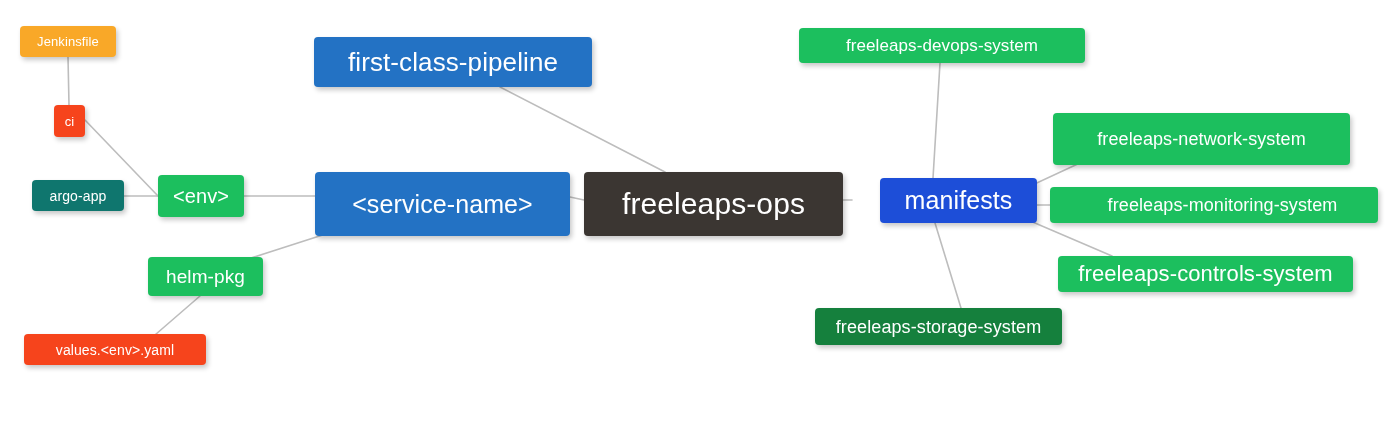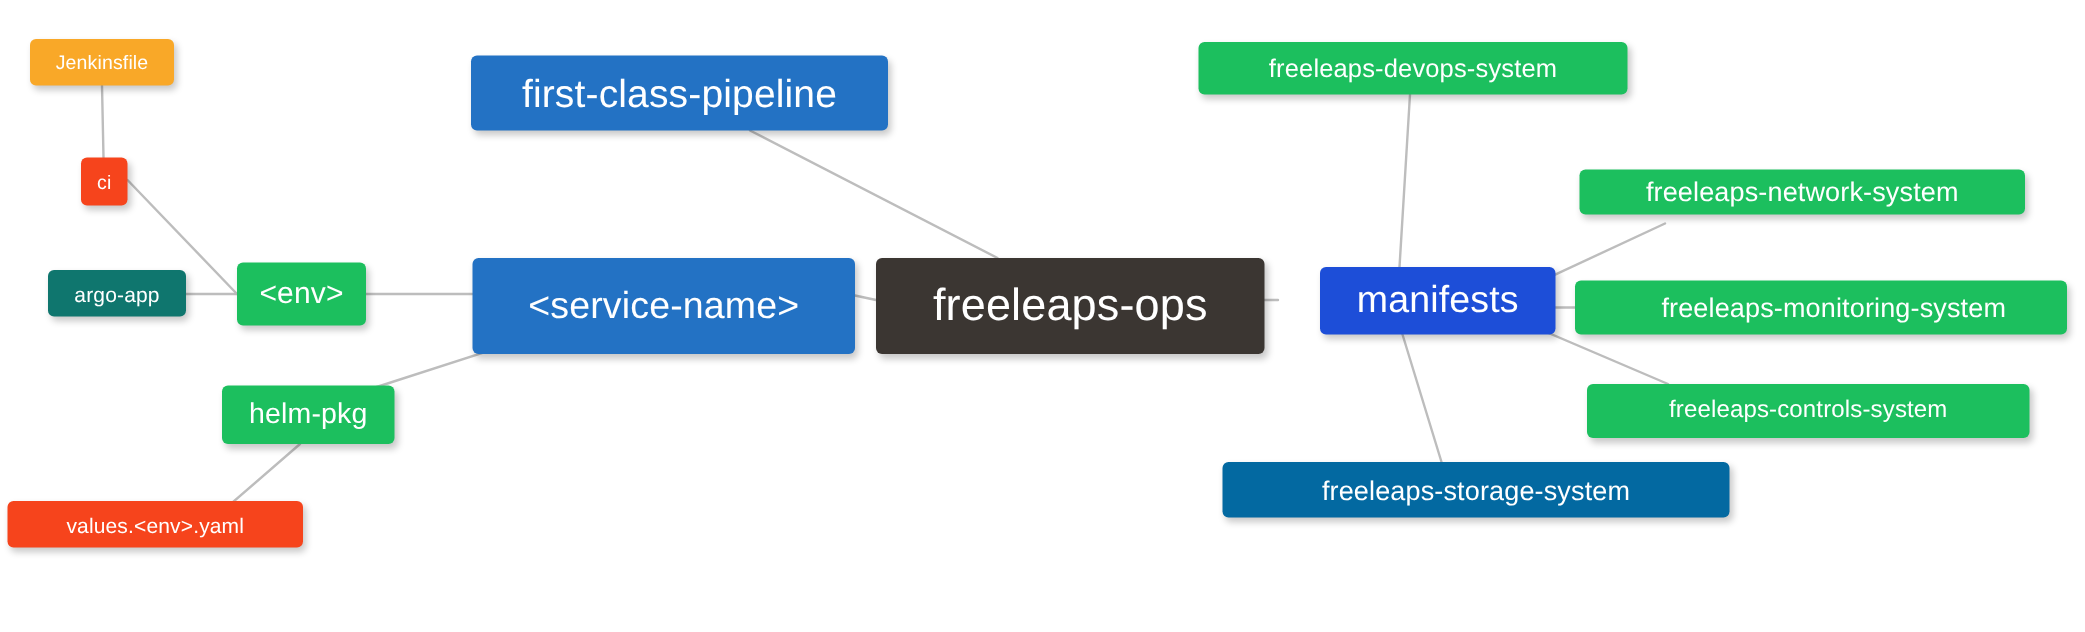--- a/index.html
+++ b/index.html
@@ -57,24 +57,24 @@
       <line x1="1009" y1="205" x2="1050" y2="205" stroke="#bdbdbd" stroke-width="1.6" stroke-linecap="round"></line>
       <line x1="1009" y1="212" x2="1112" y2="256" stroke="#bdbdbd" stroke-width="1.6" stroke-linecap="round"></line>
       <line x1="935" y1="223" x2="961" y2="308" stroke="#bdbdbd" stroke-width="1.6" stroke-linecap="round"></line>
     </svg>
   <div id="node-layer">
       <div class="node" style="left: 20px; top: 26px; width: 96px; height: 31px; background: rgb(249, 168, 40); font-size: 13px;">Jenkinsfile</div>
       <div class="node" style="left: 54px; top: 105px; width: 31px; height: 32px; background: rgb(246, 68, 28); font-size: 13px;">ci</div>
       <div class="node" style="left: 32px; top: 180px; width: 92px; height: 31px; background: #0f766e; font-size: 14px;">argo-app</div>
       <div class="node" style="left: 158px; top: 175px; width: 86px; height: 42px; background: rgb(28, 191, 94); font-size: 20px;">&lt;env&gt;</div>
       <div class="node" style="left: 148px; top: 257px; width: 115px; height: 39px; background: rgb(28, 191, 94); font-size: 19px;">helm-pkg</div>
-      <div class="node" style="left: 5px; top: 334px; width: 197px; height: 31px; background: rgb(246, 68, 28); font-size: 14px;">values.&lt;env&gt;.yaml</div>
+      <div class="node" style="left: 24px; top: 334px; width: 182px; height: 31px; background: rgb(246, 68, 28); font-size: 14px;">values.&lt;env&gt;.yaml</div>
       <div class="node" style="left: 314px; top: 37px; width: 278px; height: 50px; background: rgb(35, 114, 196); font-size: 26px;">first-class-pipeline</div>
       <div class="node" style="left: 315px; top: 172px; width: 255px; height: 64px; background: rgb(35, 114, 196); font-size: 25px;">&lt;service-name&gt;</div>
       <div class="node" style="left: 584px; top: 172px; width: 259px; height: 64px; background: rgb(59, 54, 50); font-size: 30px;">freeleaps-ops</div>
       <div class="node" style="left: 852px; top: 178px; width: 157px; height: 45px; background: #1d4ed8; font-size: 25px; margin-left: 28px;">manifests</div>
       <div class="node" style="left: 799px; top: 28px; width: 286px; height: 35px; background: rgb(28, 191, 94); font-size: 17px;">freeleaps-devops-system</div>
-      <div class="node" style="left: 1053px; top: 113px; width: 297px; height: 30px; background: rgb(28, 191, 94); font-size: 18px;">freeleaps-network-system</div>
+      <div class="node" style="left: 1053px; top: 113px; width: 297px; height: 52px; background: rgb(28, 191, 94); font-size: 18px;">freeleaps-network-system</div>
       <div class="node" style="left: 1050px; top: 187px; width: 328px; height: 36px; background: rgb(28, 191, 94); font-size: 18px; padding-left: 17px;">freeleaps-monitoring-system</div>
-      <div class="node" style="left: 1058px; top: 256px; width: 295px; height: 36px; background: rgb(28, 191, 94); font-size: 16px;">freeleaps-controls-system</div>
-      <div class="node" style="left: 815px; top: 308px; width: 338px; height: 37px; background: #0369a1; font-size: 18px;">freeleaps-storage-system</div>
+      <div class="node" style="left: 1058px; top: 256px; width: 295px; height: 36px; background: rgb(28, 191, 94); font-size: 22px;">freeleaps-controls-system</div>
+      <div class="node" style="left: 815px; top: 308px; width: 247px; height: 37px; background: #15803d; font-size: 18px;">freeleaps-storage-system</div>
     </div>
 </div>
 
 </body></html>

